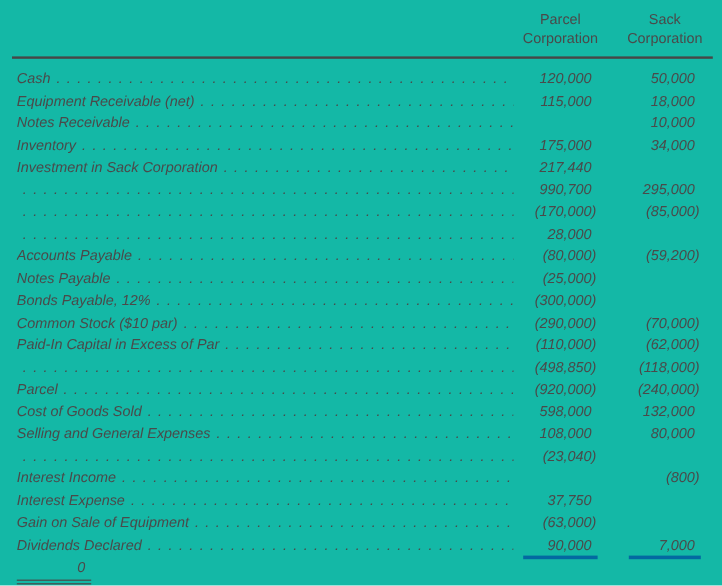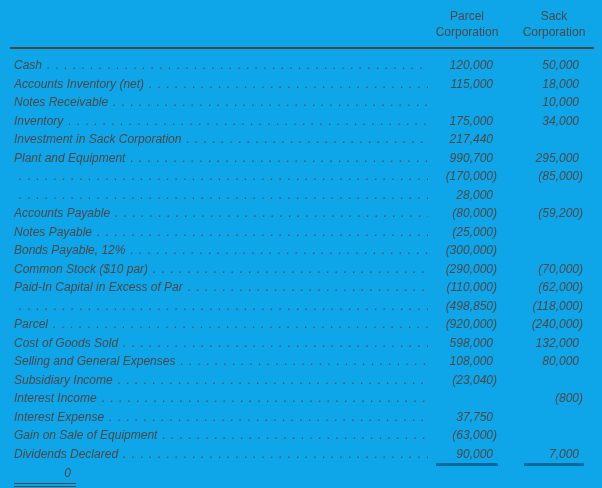--- a/index.html
+++ b/index.html
@@ -1,21 +1,21 @@
 <!DOCTYPE html>
 <html><head>
 <meta charset="utf-8">
 <style>
   html, body { margin: 0; padding: 0; background: #ffffff; }
   .page {
     width: 602px; height: 488px; box-sizing: border-box;
     padding: 8px 18px 0 14px;
     font-family: "Liberation Sans", sans-serif;
     font-size: 12px; line-height: 18.5px;
-    color: #4a4a4a; background: #0ea5e9;
+    color: #4a4a4a; background: #14b8a6;
     overflow: hidden;
   }
   .header-row { display: flex; align-items: flex-start; }
   .head-spacer { flex: 1; }
   .col-head {
     display: flex; flex-direction: column; align-items: center;
     line-height: 16px;
   }
   .col-head div { white-space: nowrap; }
   .w-parcel { width: 62px; }
@@ -73,21 +73,21 @@
         <div class="labelcell">
           <span class="lbl">Cash</span>
           <span class="dots">. . . . . . . . . . . . . . . . . . . . . . . . . . . . . . . . . . . . . . . . . . . . . . . . . . . . . . . . . . . . . . . . . . . . . . . . . . . . . . . . . . . . . . . . . . . . . . . . . . . . . . . . . . . . . . . . . . . . . . . . . . . . . . . . . . . . . . . . . . . . . . . . . . . . . . </span>
         </div>
         <div class="val">120,000</div>
         <div class="gap"></div>
         <div class="val sack">50,000</div>
       </div>
       <div class="row">
         <div class="labelcell">
-          <span class="lbl">Accounts Inventory (net)</span>
+          <span class="lbl">Equipment Receivable (net)</span>
           <span class="dots">. . . . . . . . . . . . . . . . . . . . . . . . . . . . . . . . . . . . . . . . . . . . . . . . . . . . . . . . . . . . . . . . . . . . . . . . . . . . . . . . . . . . . . . . . . . . . . . . . . . . . . . . . . . . . . . . . . . . . . . . . . . . . . . . . . . . . . . . . . . . . . . . . . . . . . </span>
         </div>
         <div class="val">115,000</div>
         <div class="gap"></div>
         <div class="val sack">18,000</div>
       </div>
       <div class="row">
         <div class="labelcell">
           <span class="lbl">Notes Receivable</span>
           <span class="dots">. . . . . . . . . . . . . . . . . . . . . . . . . . . . . . . . . . . . . . . . . . . . . . . . . . . . . . . . . . . . . . . . . . . . . . . . . . . . . . . . . . . . . . . . . . . . . . . . . . . . . . . . . . . . . . . . . . . . . . . . . . . . . . . . . . . . . . . . . . . . . . . . . . . . . . </span>
@@ -109,21 +109,20 @@
         <div class="labelcell">
           <span class="lbl">Investment in Sack Corporation</span>
           <span class="dots">. . . . . . . . . . . . . . . . . . . . . . . . . . . . . . . . . . . . . . . . . . . . . . . . . . . . . . . . . . . . . . . . . . . . . . . . . . . . . . . . . . . . . . . . . . . . . . . . . . . . . . . . . . . . . . . . . . . . . . . . . . . . . . . . . . . . . . . . . . . . . . . . . . . . . . </span>
         </div>
         <div class="val">217,440</div>
         <div class="gap"></div>
         <div class="val sack"></div>
       </div>
       <div class="row">
         <div class="labelcell">
-          <span class="lbl">Plant and Equipment</span>
           <span class="dots">. . . . . . . . . . . . . . . . . . . . . . . . . . . . . . . . . . . . . . . . . . . . . . . . . . . . . . . . . . . . . . . . . . . . . . . . . . . . . . . . . . . . . . . . . . . . . . . . . . . . . . . . . . . . . . . . . . . . . . . . . . . . . . . . . . . . . . . . . . . . . . . . . . . . . . </span>
         </div>
         <div class="val">990,700</div>
         <div class="gap"></div>
         <div class="val sack">295,000</div>
       </div>
       <div class="row">
         <div class="labelcell">
           <span class="dots">. . . . . . . . . . . . . . . . . . . . . . . . . . . . . . . . . . . . . . . . . . . . . . . . . . . . . . . . . . . . . . . . . . . . . . . . . . . . . . . . . . . . . . . . . . . . . . . . . . . . . . . . . . . . . . . . . . . . . . . . . . . . . . . . . . . . . . . . . . . . . . . . . . . . . . </span>
         </div>
@@ -214,21 +213,20 @@
         <div class="labelcell">
           <span class="lbl">Selling and General Expenses</span>
           <span class="dots">. . . . . . . . . . . . . . . . . . . . . . . . . . . . . . . . . . . . . . . . . . . . . . . . . . . . . . . . . . . . . . . . . . . . . . . . . . . . . . . . . . . . . . . . . . . . . . . . . . . . . . . . . . . . . . . . . . . . . . . . . . . . . . . . . . . . . . . . . . . . . . . . . . . . . . </span>
         </div>
         <div class="val">108,000</div>
         <div class="gap"></div>
         <div class="val sack">80,000</div>
       </div>
       <div class="row">
         <div class="labelcell">
-          <span class="lbl">Subsidiary Income</span>
           <span class="dots">. . . . . . . . . . . . . . . . . . . . . . . . . . . . . . . . . . . . . . . . . . . . . . . . . . . . . . . . . . . . . . . . . . . . . . . . . . . . . . . . . . . . . . . . . . . . . . . . . . . . . . . . . . . . . . . . . . . . . . . . . . . . . . . . . . . . . . . . . . . . . . . . . . . . . . </span>
         </div>
         <div class="val paren">(23,040)</div>
         <div class="gap"></div>
         <div class="val sack"></div>
       </div>
       <div class="row">
         <div class="labelcell">
           <span class="lbl">Interest Income</span>
           <span class="dots">. . . . . . . . . . . . . . . . . . . . . . . . . . . . . . . . . . . . . . . . . . . . . . . . . . . . . . . . . . . . . . . . . . . . . . . . . . . . . . . . . . . . . . . . . . . . . . . . . . . . . . . . . . . . . . . . . . . . . . . . . . . . . . . . . . . . . . . . . . . . . . . . . . . . . . </span>

